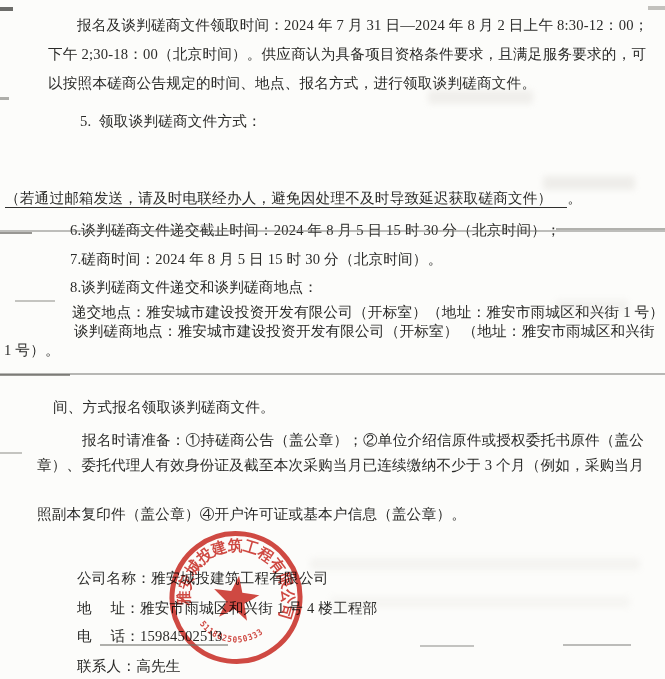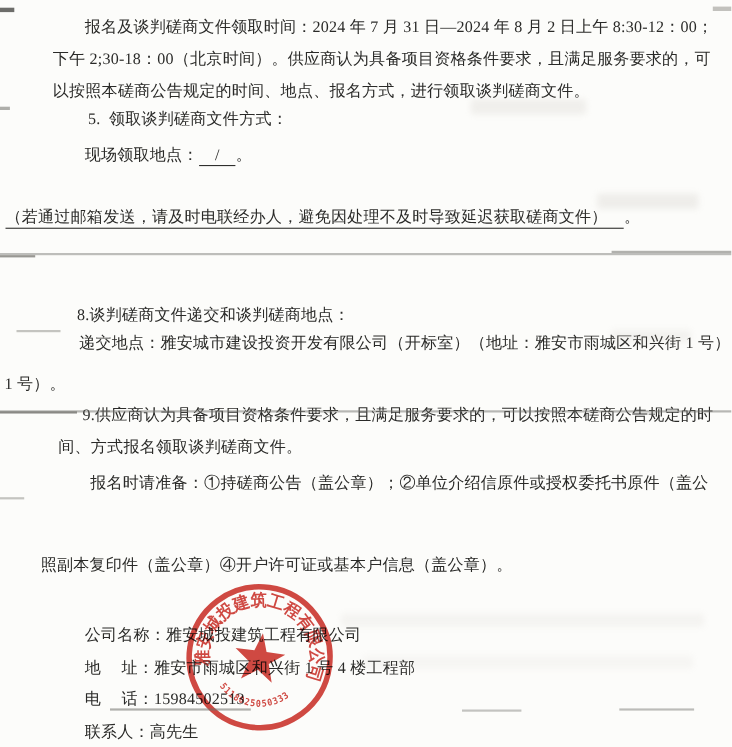--- a/index.html
+++ b/index.html
@@ -33,35 +33,37 @@
 </style>
 </head>
 <body>
 
 <div class="page">
 
   <div class="ln" style="left:77px;top:16px">报名及谈判磋商文件领取时间：2024 年 7 月 31 日—2024 年 8 月 2 日上午 8:30-12：00；</div>
   <div class="ln" style="left:48px;top:45px">下午 2;30-18：00（北京时间）。供应商认为具备项目资格条件要求，且满足服务要求的，可</div>
   <div class="ln" style="left:48px;top:74px">以按照本磋商公告规定的时间、地点、报名方式，进行领取谈判磋商文件。</div>
 
-  <div class="ln" style="left:80px;top:100px">5.  领取谈判磋商文件方式：</div>
+  <div class="ln" style="left:80px;top:112px">5.  领取谈判磋商文件方式：</div>
 
-  <div class="ln" style="left:77px;top:132px"><span>现场领取地点：</span><span class="u">　/　</span><span>。</span></div>
 
 
   <div class="ln" style="left:5px;top:189px"><span class="u">（若通过邮箱发送，请及时电联经办人，避免因处理不及时导致延迟获取磋商文件）　</span><span>。</span></div>
 
+  <div class="ln" style="left:70px;top:221px">6.谈判磋商文件递交截止时间：2024 年 8 月 5 日 15 时 30 分（北京时间）；</div>
+  <div class="ln" style="left:70px;top:250px">7.磋商时间：2024 年 8 月 5 日 15 时 30 分（北京时间）。</div>
   <div class="ln" style="left:70px;top:278px">8.谈判磋商文件递交和谈判磋商地点：</div>
   <div class="ln" style="left:72px;top:303px">递交地点：雅安城市建设投资开发有限公司（开标室）（地址：雅安市雨城区和兴街 1 号）。</div>
+  <div class="ln" style="left:74px;top:322px">谈判磋商地点：雅安城市建设投资开发有限公司（开标室） （地址：雅安市雨城区和兴街</div>
   <div class="ln" style="left:4px;top:341px">1 号）。</div>
 
-  <div class="ln" style="left:75px;top:369px">9.供应商认为具备项目资格条件要求，且满足服务要求的，可以按照本磋商公告规定的时</div>
   <div class="ln" style="left:53px;top:398px">间、方式报名领取谈判磋商文件。</div>
 
   <div class="ln" style="left:82px;top:431px">报名时请准备：①持磋商公告（盖公章）；②单位介绍信原件或授权委托书原件（盖公</div>
+  <div class="ln" style="left:37px;top:456px">章）、委托代理人有效身份证及截至本次采购当月已连续缴纳不少于 3 个月（例如，采购当月</div>
   <div class="ln" style="left:37px;top:505px">照副本复印件（盖公章）④开户许可证或基本户信息（盖公章）。</div>
 
   <div class="ln" style="left:77px;top:569px">公司名称：雅安城投建筑工程有限公司</div>
   <div class="ln" style="left:77px;top:599px">地　 址：雅安市雨城区和兴街 1 号 4 楼工程部</div>
   <div class="ln" style="left:77px;top:627px">电　 话：15984502513</div>
   <div class="ln" style="left:77px;top:657px">联系人：高先生</div>
 
   <div class="stamp">
     <svg width="152" height="163" viewBox="0 0 152 152">
       <g transform="rotate(8 76 76)">

